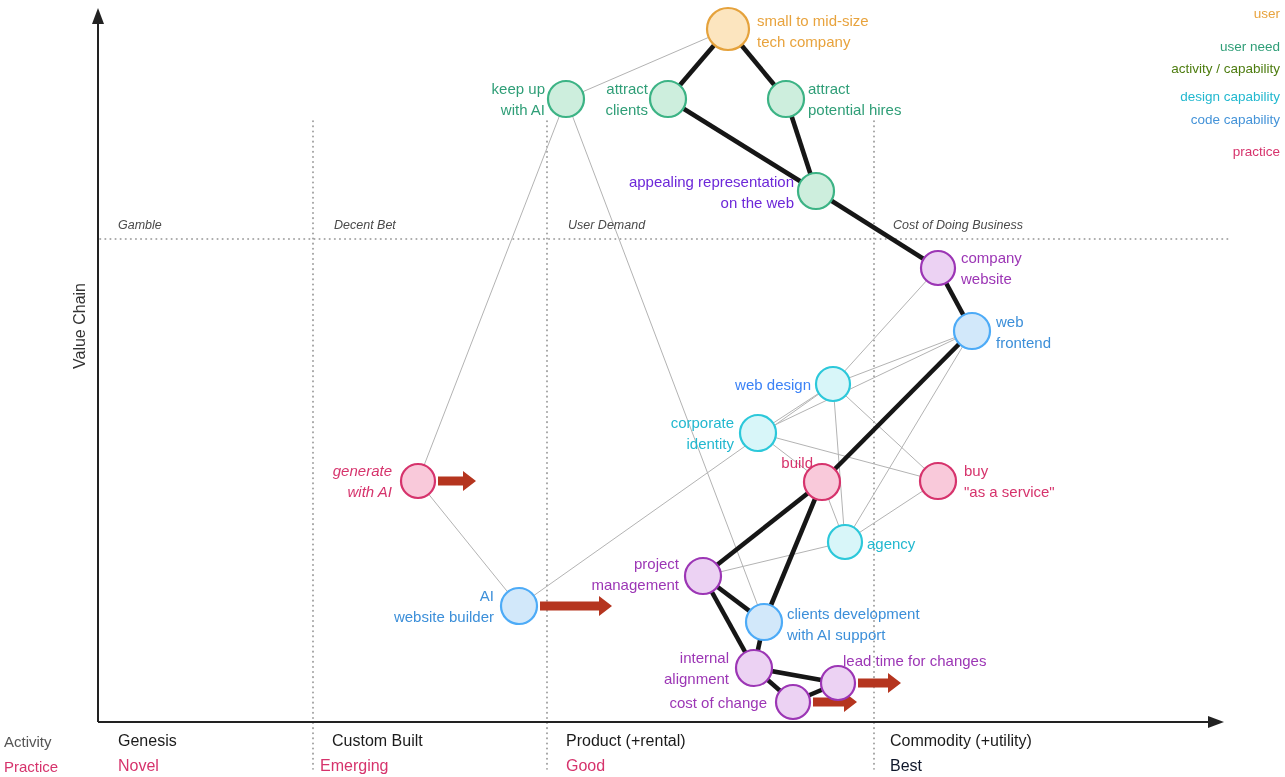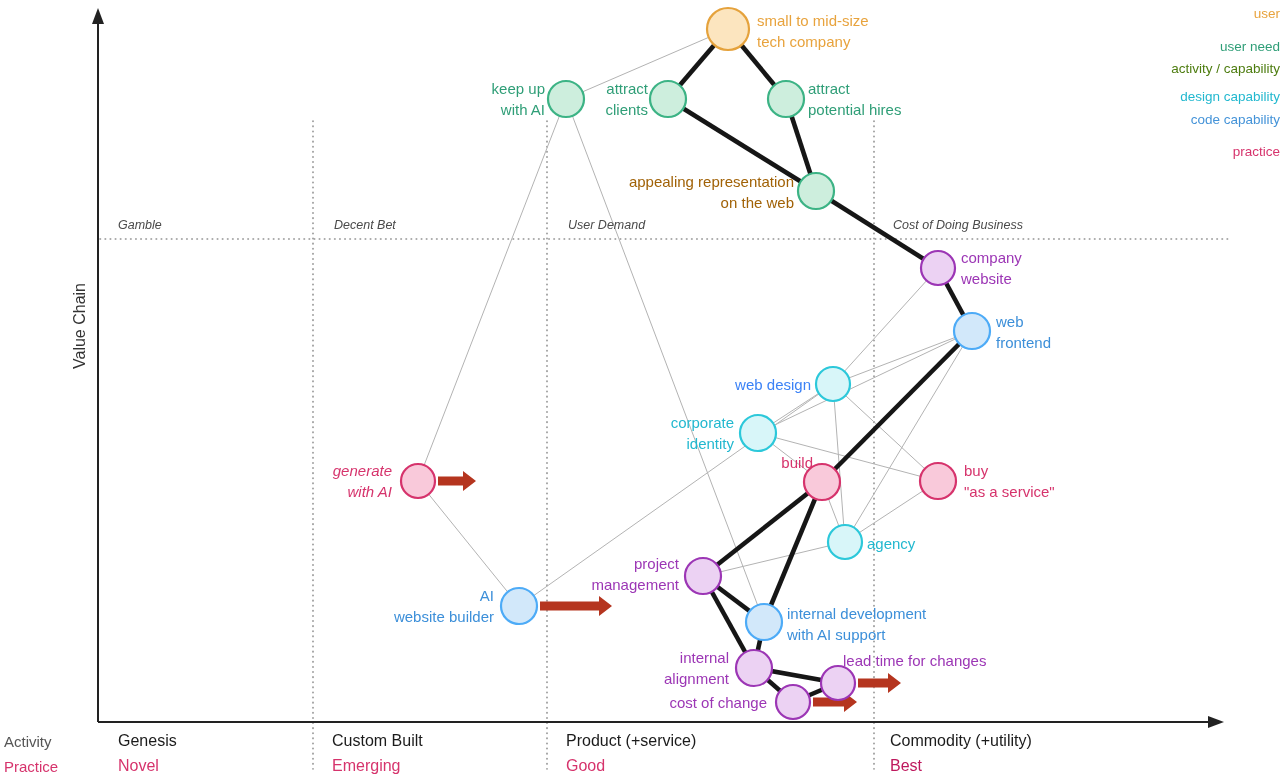--- a/index.html
+++ b/index.html
@@ -99,21 +99,21 @@
         <div>with AI</div>
       </div>
       <div class="lbl right" style="color: rgb(47, 158, 119); top: 78px; right: 637px;">
         <div>attract</div>
         <div>clients</div>
       </div>
       <div class="lbl" style="color: rgb(47, 158, 119); top: 78px; left: 808px;">
         <div>attract</div>
         <div>potential hires</div>
       </div>
-      <div class="lbl right" style="color: #a16207; top: 171px; right: 491px;">
+      <div class="lbl right" style="color: #6d28d9; top: 171px; right: 491px;">
         <div>appealing representation</div>
         <div>on the web</div>
       </div>
       <div class="lbl" style="color: rgb(156, 54, 181); top: 247px; left: 961px;">
         <div>company</div>
         <div>website</div>
       </div>
       <div class="lbl" style="color: rgb(60, 143, 217); top: 311px; left: 996px;">
         <div>web</div>
         <div>frontend</div>
@@ -141,45 +141,45 @@
       </div>
       <div class="lbl right" style="color: rgb(60, 143, 217); top: 585px; right: 791px;">
         <div>AI</div>
         <div>website builder</div>
       </div>
       <div class="lbl right" style="color: rgb(156, 54, 181); top: 553px; right: 606px;">
         <div>project</div>
         <div>management</div>
       </div>
       <div class="lbl" style="color: rgb(60, 143, 217); top: 603px; left: 787px;">
-        <div>internal development</div>
+        <div>clients development</div>
         <div>with AI support</div>
       </div>
       <div class="lbl right" style="color: rgb(156, 54, 181); top: 647px; right: 556px;">
         <div>internal</div>
         <div>alignment</div>
       </div>
       <div class="lbl right" style="color: rgb(156, 54, 181); top: 692px; right: 518px;">
         <div>cost of change</div>
       </div>
       <div class="lbl" style="color: rgb(156, 54, 181); top: 650px; left: 843px;">
         <div>lead time for changes</div>
       </div>
       <div class="band-lbl" style="left: 118px;">Gamble</div>
       <div class="band-lbl" style="left: 334px;">Decent Bet</div>
       <div class="band-lbl" style="left: 568px;">User Demand</div>
       <div class="band-lbl" style="left: 893px;">Cost of Doing Business</div>
       <div class="stage-name" style="left: 118px;">Genesis</div>
       <div class="stage-practice" style="left: 118px; color: rgb(214, 51, 108);">Novel</div>
       <div class="stage-name" style="left: 332px;">Custom Built</div>
-      <div class="stage-practice" style="left: 332px; color: rgb(214, 51, 108); text-align: center;">Emerging</div>
-      <div class="stage-name" style="left: 566px;">Product (+service)</div>
+      <div class="stage-practice" style="left: 320px; color: rgb(214, 51, 108); text-align: center;">Emerging</div>
+      <div class="stage-name" style="left: 566px;">Product (+rental)</div>
       <div class="stage-practice" style="left: 566px; color: rgb(214, 51, 108);">Good</div>
       <div class="stage-name" style="left: 890px;">Commodity (+utility)</div>
-      <div class="stage-practice" style="left: 890px; color: #be185d;">Best</div>
+      <div class="stage-practice" style="left: 890px; color: #0f172a;">Best</div>
       <div class="legend-item" style="top: 5px; color: rgb(232, 163, 61);">user</div>
       <div class="legend-item" style="top: 38px; color: rgb(47, 158, 119);">user need</div>
       <div class="legend-item" style="top: 60px; color: #4d7c0f;">activity / capability</div>
       <div class="legend-item" style="top: 87.5px; color: rgb(34, 184, 207);">design capability</div>
       <div class="legend-item" style="top: 111px; color: rgb(68, 147, 216);">code capability</div>
       <div class="legend-item" style="top: 142.5px; color: rgb(214, 51, 108);">practice</div>
     </div>
 </div>
 
 </body></html>

